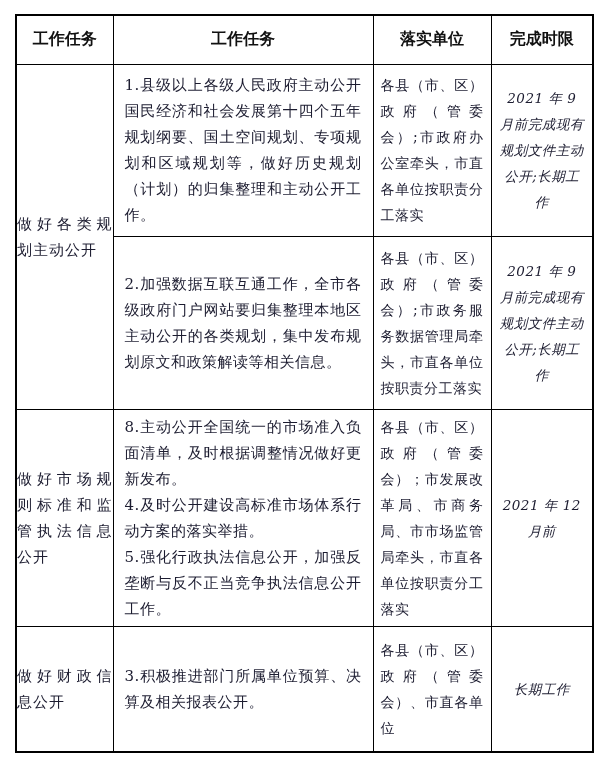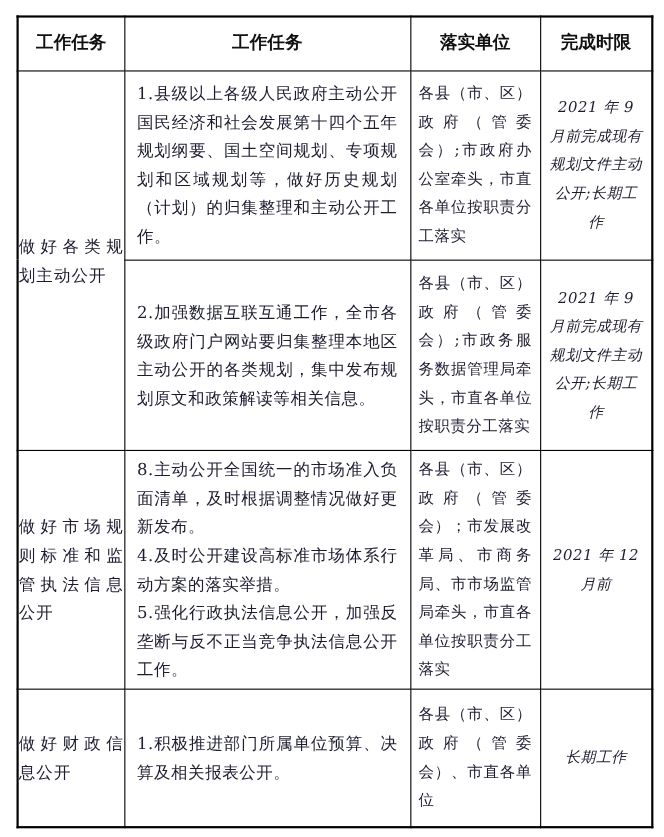--- a/index.html
+++ b/index.html
@@ -106,19 +106,19 @@
         <p>8.主动公开全国统一的市场准入负面清单，及时根据调整情况做好更新发布。</p>
         <p>4.及时公开建设高标准市场体系行动方案的落实举措。</p>
         <p>5.强化行政执法信息公开，加强反垄断与反不正当竞争执法信息公开工作。</p>
       </td>
       <td class="cell-unit">各县（市、区）政府（管委会）；市发展改革局、市商务局、市市场监管局牵头，市直各单位按职责分工落实</td>
       <td class="cell-deadline">2021 年 12 月前</td>
     </tr>
     <tr style="height:126px">
       <td class="cell-task">做好财政信息公开</td>
       <td class="cell-req">
-        <p>1.积极推进部门所属单位预算、决算及相关报表公开。</p>
+        <p>3.积极推进部门所属单位预算、决算及相关报表公开。</p>
       </td>
       <td class="cell-unit">各县（市、区）政府（管委会）、市直各单位</td>
       <td class="cell-deadline">长期工作</td>
     </tr>
   </tbody>
 </table>
 
 </body></html>

